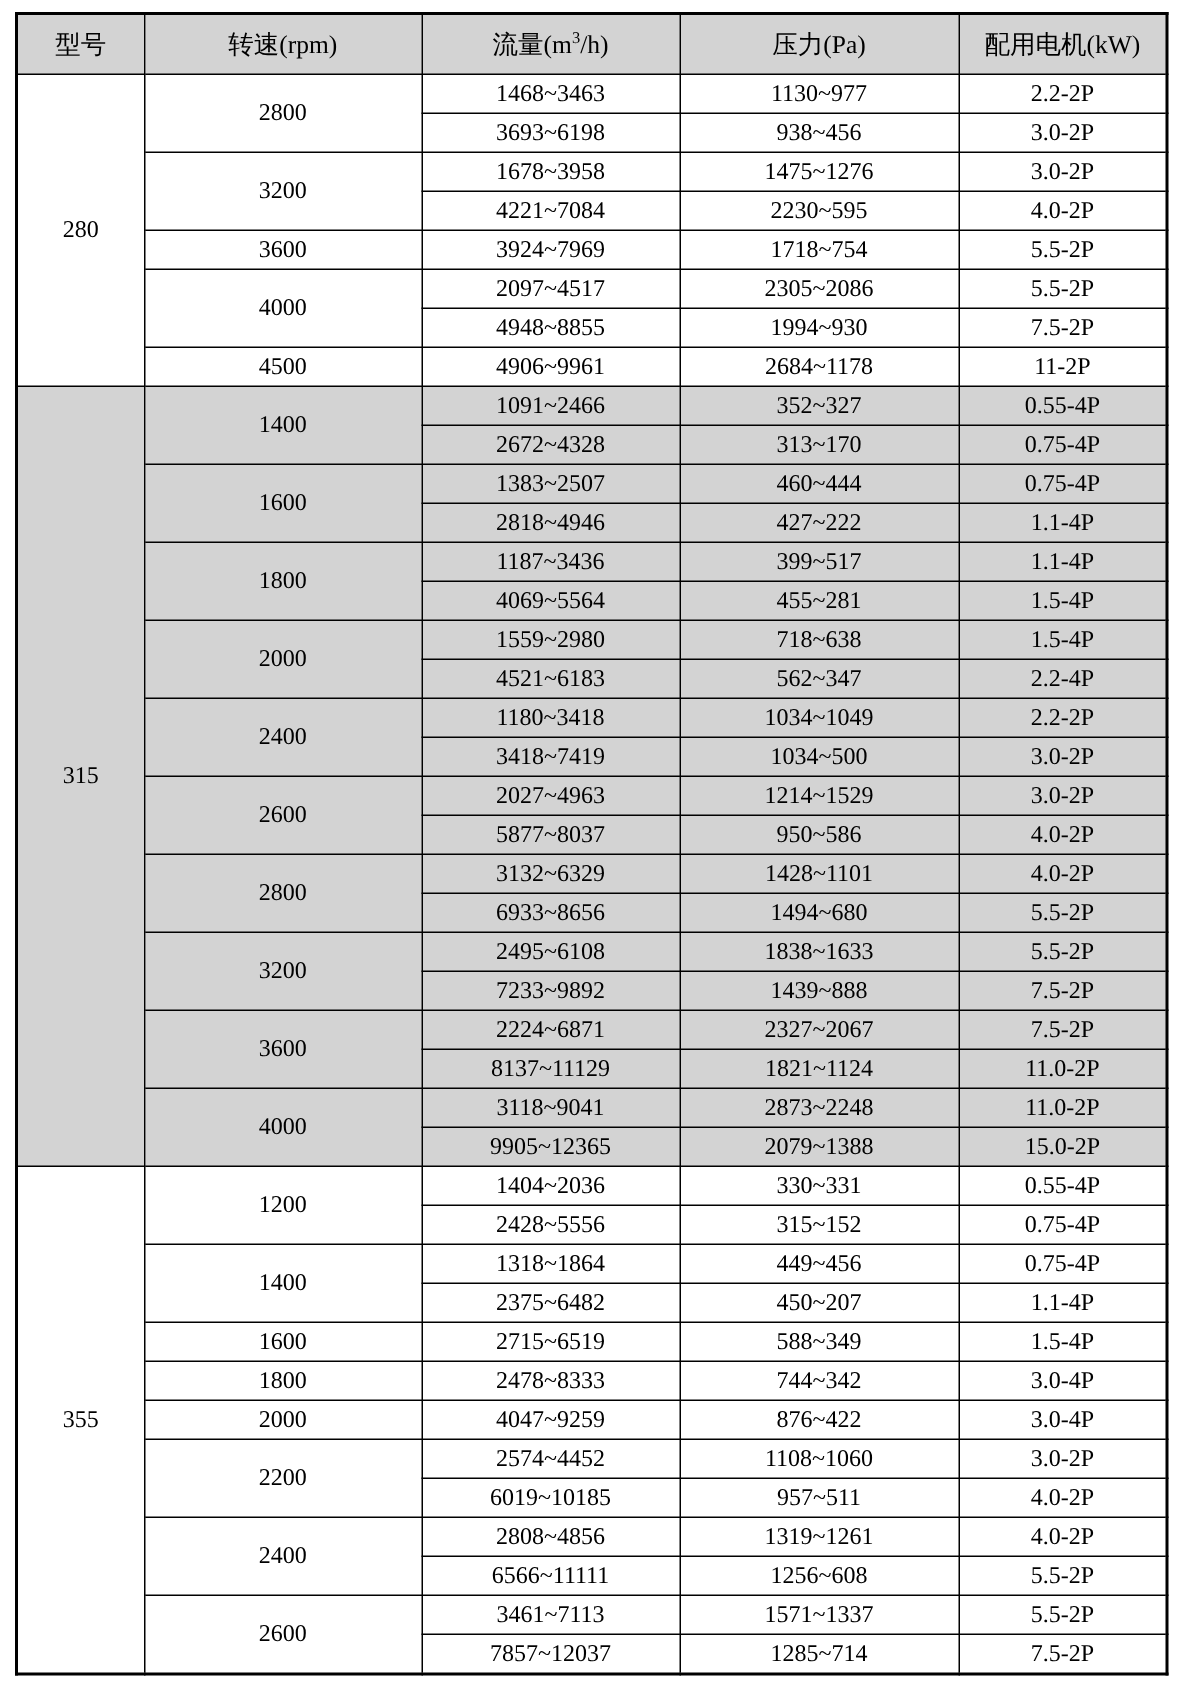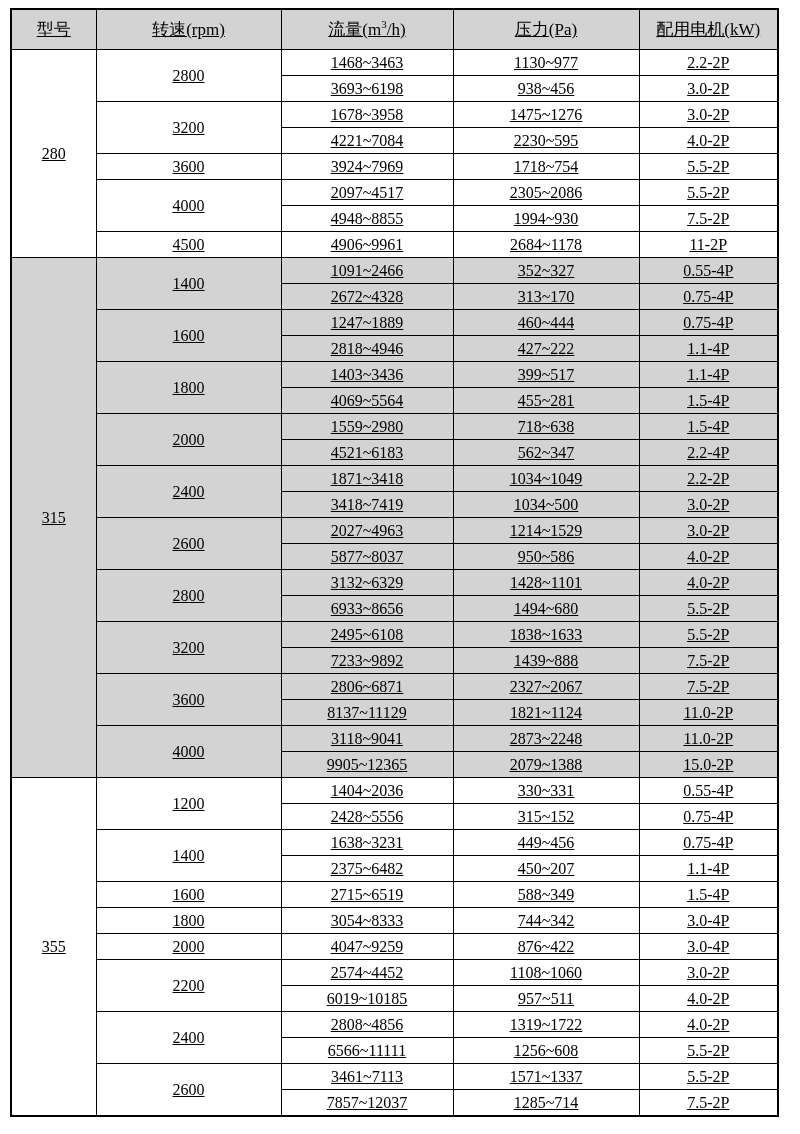--- a/index.html
+++ b/index.html
@@ -19,21 +19,20 @@
     position: relative;
   }
   table.spec {
     position: absolute;
     left: 10px;
     top: 8px;
     border-collapse: collapse;
     table-layout: fixed;
     width: 767px;
     border: 2px solid #000000;
-    text-decoration: underline;
   }
   table.spec th, table.spec td {
     border: 1px solid #000000;
     text-align: center;
     vertical-align: middle;
     padding: 0;
     overflow: hidden;
     white-space: nowrap;
   }
   table.spec thead th {
@@ -130,32 +129,32 @@
           <td>352~327</td>
           <td>0.55-4P</td>
         </tr>
         <tr class="shaded">
           <td>2672~4328</td>
           <td>313~170</td>
           <td>0.75-4P</td>
         </tr>
         <tr class="shaded">
           <td rowspan="2">1600</td>
-          <td>1247~1889</td>
+          <td>1383~2507</td>
           <td>460~444</td>
           <td>0.75-4P</td>
         </tr>
         <tr class="shaded">
           <td>2818~4946</td>
           <td>427~222</td>
           <td>1.1-4P</td>
         </tr>
         <tr class="shaded">
           <td rowspan="2">1800</td>
-          <td>1403~3436</td>
+          <td>1187~3436</td>
           <td>399~517</td>
           <td>1.1-4P</td>
         </tr>
         <tr class="shaded">
           <td>4069~5564</td>
           <td>455~281</td>
           <td>1.5-4P</td>
         </tr>
         <tr class="shaded">
           <td rowspan="2">2000</td>
@@ -163,21 +162,21 @@
           <td>718~638</td>
           <td>1.5-4P</td>
         </tr>
         <tr class="shaded">
           <td>4521~6183</td>
           <td>562~347</td>
           <td>2.2-4P</td>
         </tr>
         <tr class="shaded">
           <td rowspan="2">2400</td>
-          <td>1871~3418</td>
+          <td>1180~3418</td>
           <td>1034~1049</td>
           <td>2.2-2P</td>
         </tr>
         <tr class="shaded">
           <td>3418~7419</td>
           <td>1034~500</td>
           <td>3.0-2P</td>
         </tr>
         <tr class="shaded">
           <td rowspan="2">2600</td>
@@ -207,21 +206,21 @@
           <td>1838~1633</td>
           <td>5.5-2P</td>
         </tr>
         <tr class="shaded">
           <td>7233~9892</td>
           <td>1439~888</td>
           <td>7.5-2P</td>
         </tr>
         <tr class="shaded">
           <td rowspan="2">3600</td>
-          <td>2806~6871</td>
+          <td>2224~6871</td>
           <td>2327~2067</td>
           <td>7.5-2P</td>
         </tr>
         <tr class="shaded">
           <td>8137~11129</td>
           <td>1821~1124</td>
           <td>11.0-2P</td>
         </tr>
         <tr class="shaded">
           <td rowspan="2">4000</td>
@@ -241,38 +240,38 @@
           <td>330~331</td>
           <td>0.55-4P</td>
         </tr>
         <tr>
           <td>2428~5556</td>
           <td>315~152</td>
           <td>0.75-4P</td>
         </tr>
         <tr>
           <td rowspan="2">1400</td>
-          <td>1638~3231</td>
+          <td>1318~1864</td>
           <td>449~456</td>
           <td>0.75-4P</td>
         </tr>
         <tr>
           <td>2375~6482</td>
           <td>450~207</td>
           <td>1.1-4P</td>
         </tr>
         <tr>
           <td rowspan="1">1600</td>
           <td>2715~6519</td>
           <td>588~349</td>
           <td>1.5-4P</td>
         </tr>
         <tr>
           <td rowspan="1">1800</td>
-          <td>3054~8333</td>
+          <td>2478~8333</td>
           <td>744~342</td>
           <td>3.0-4P</td>
         </tr>
         <tr>
           <td rowspan="1">2000</td>
           <td>4047~9259</td>
           <td>876~422</td>
           <td>3.0-4P</td>
         </tr>
         <tr>
@@ -282,21 +281,21 @@
           <td>3.0-2P</td>
         </tr>
         <tr>
           <td>6019~10185</td>
           <td>957~511</td>
           <td>4.0-2P</td>
         </tr>
         <tr>
           <td rowspan="2">2400</td>
           <td>2808~4856</td>
-          <td>1319~1722</td>
+          <td>1319~1261</td>
           <td>4.0-2P</td>
         </tr>
         <tr>
           <td>6566~11111</td>
           <td>1256~608</td>
           <td>5.5-2P</td>
         </tr>
         <tr>
           <td rowspan="2">2600</td>
           <td>3461~7113</td>

